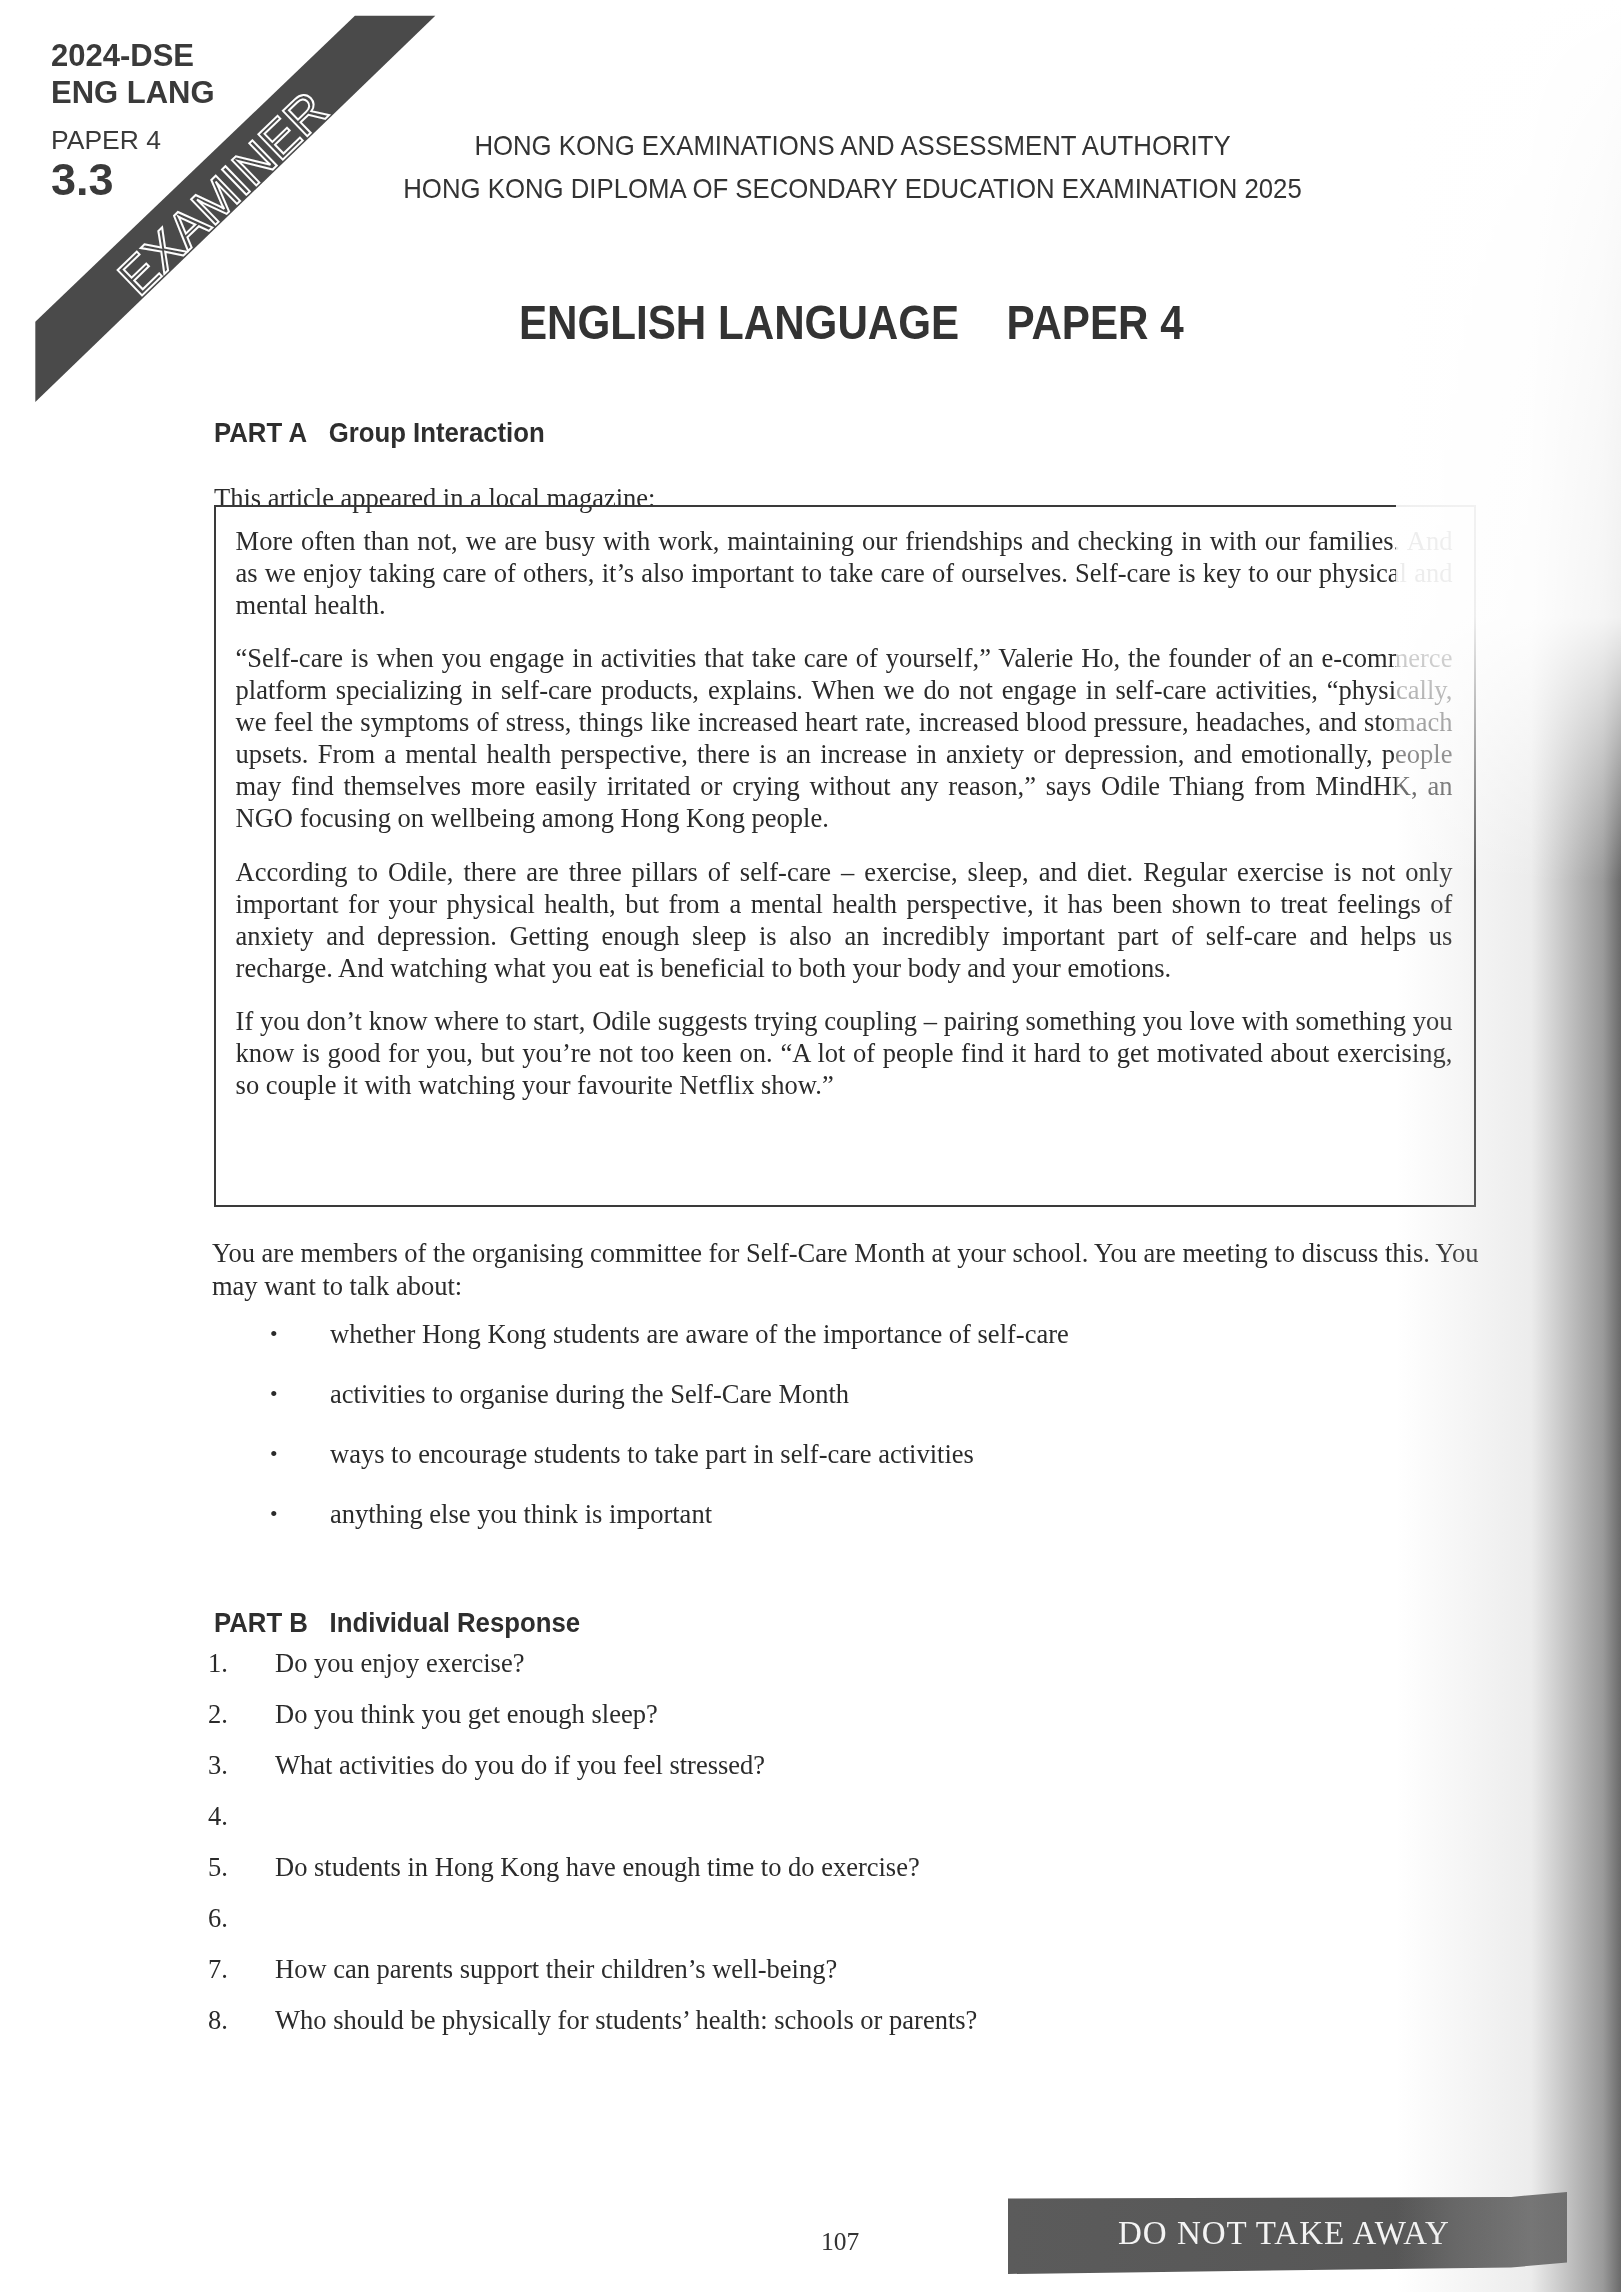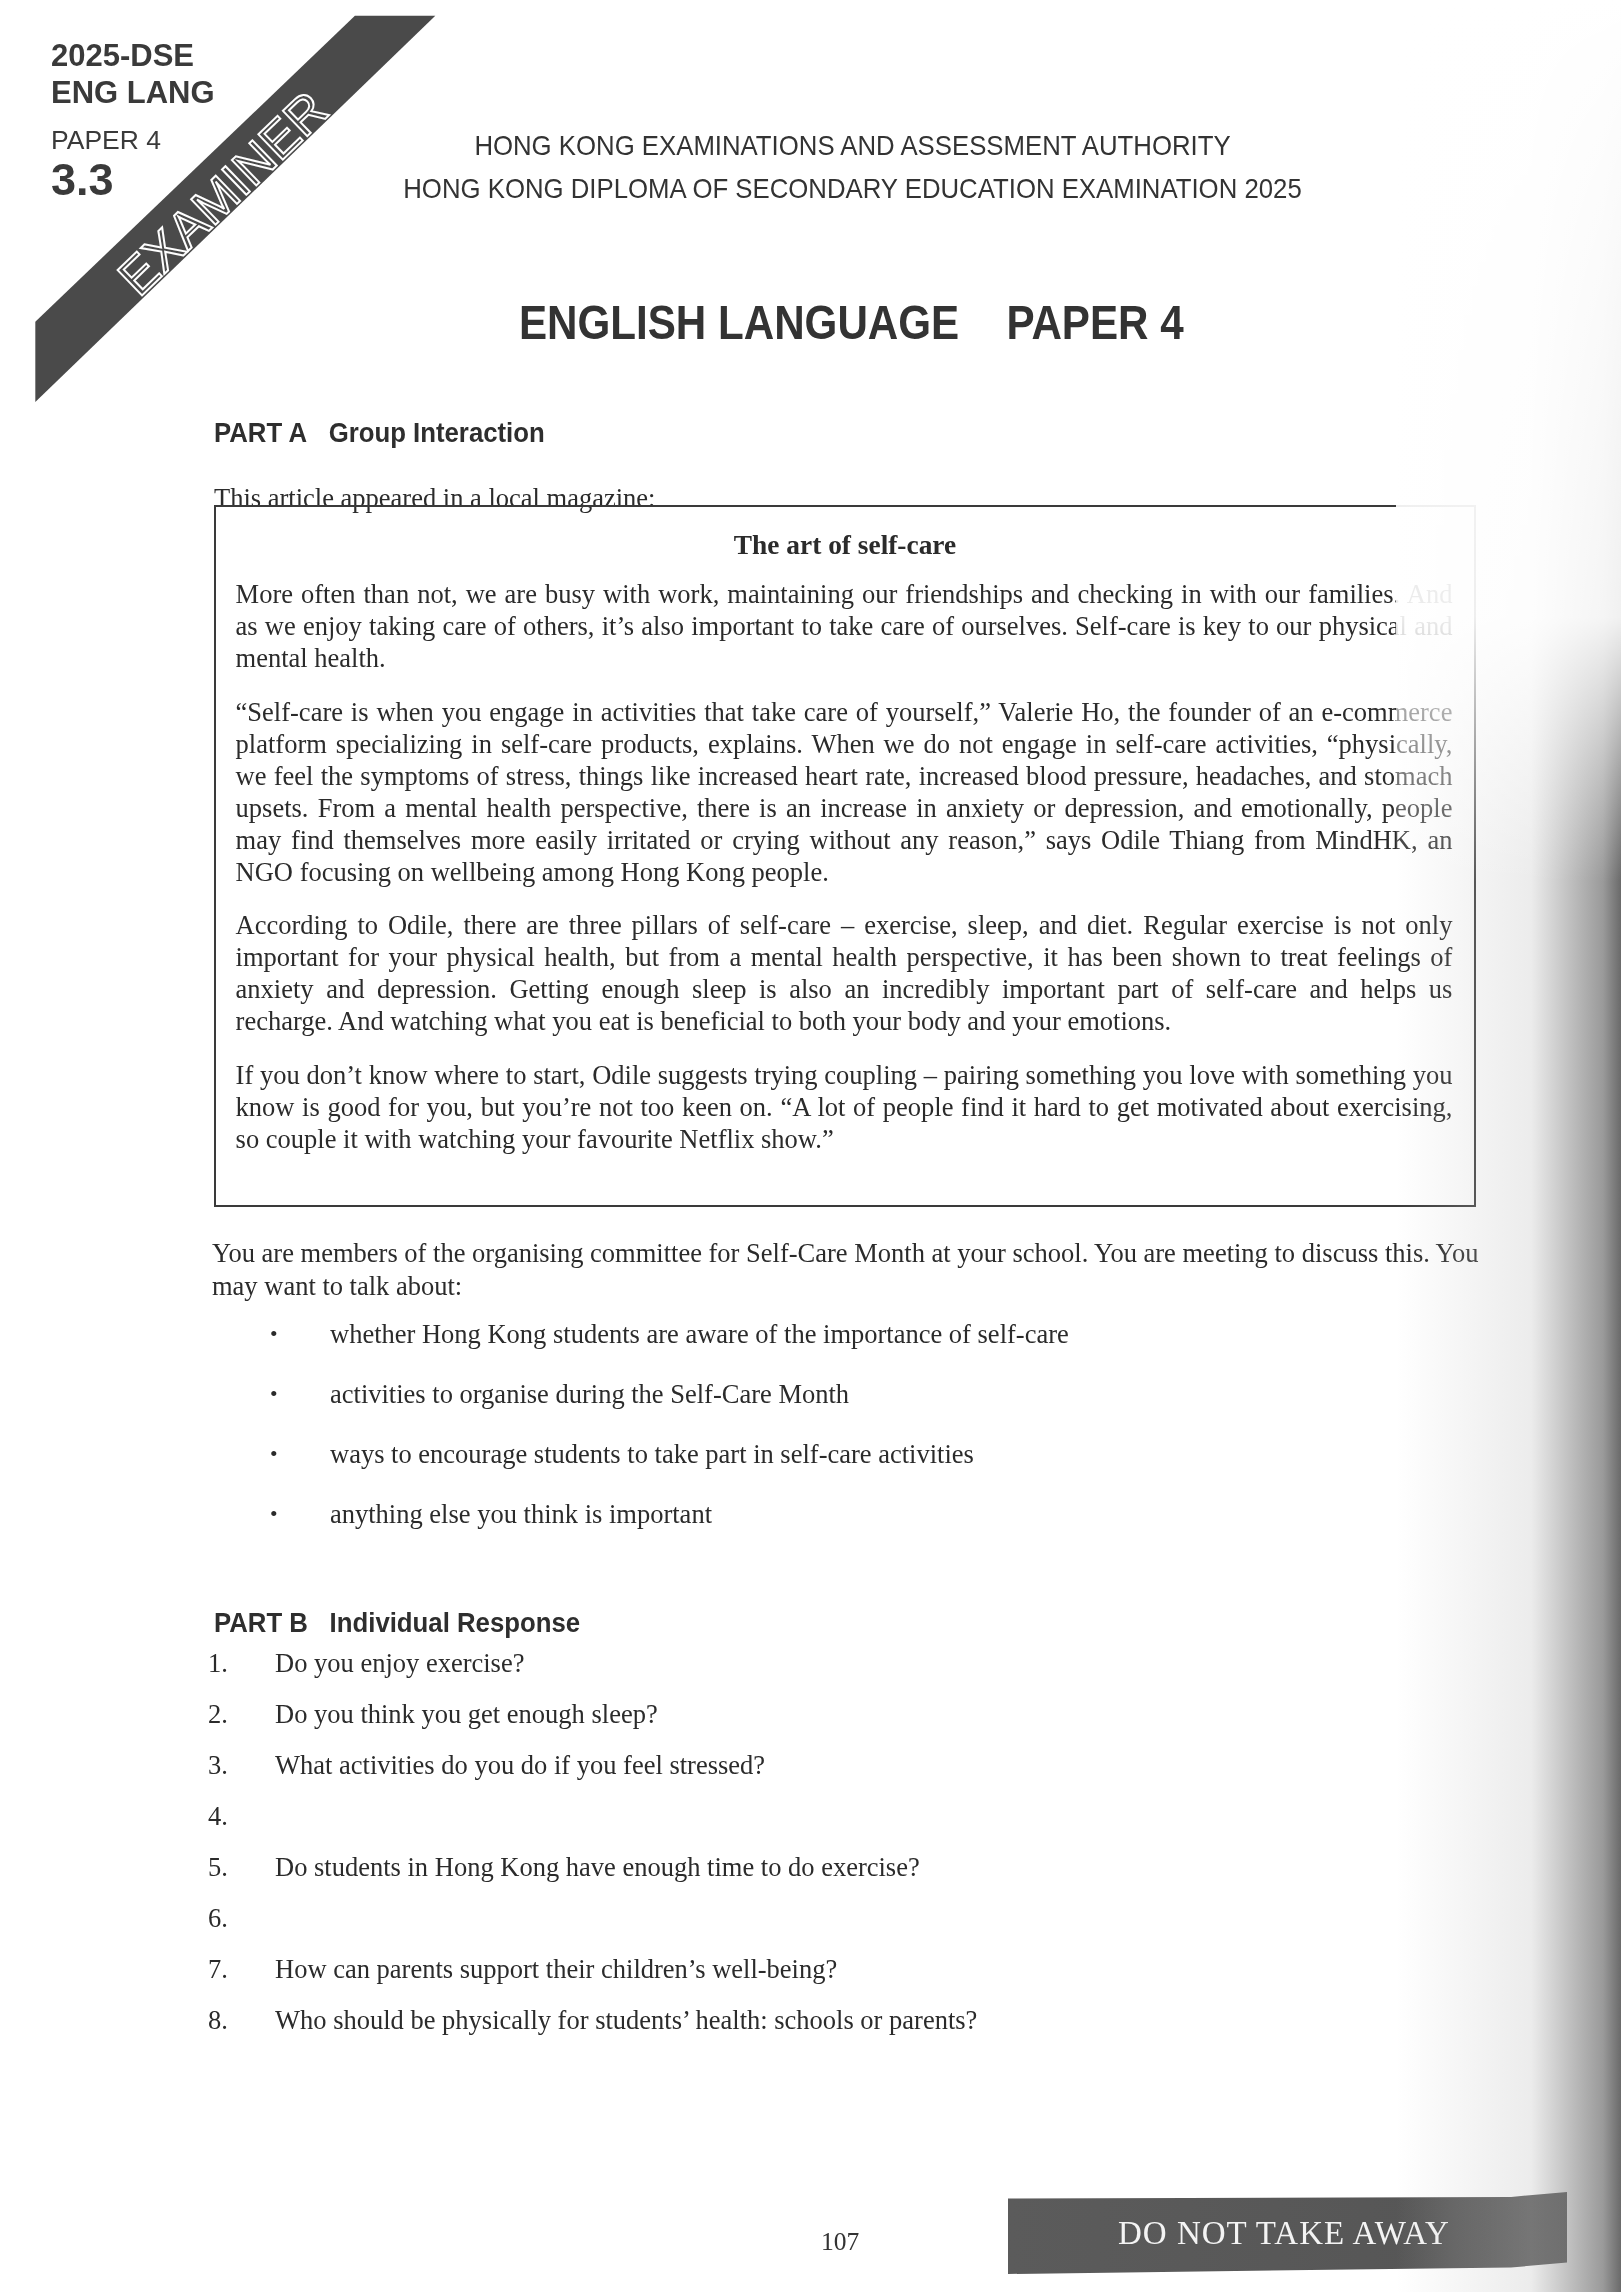--- a/index.html
+++ b/index.html
@@ -61,21 +61,21 @@
     clip-path: polygon(0 8%, 90% 6%, 100% 0, 100% 86%, 90% 92%, 0 100%);
     color: #f4f4f4; font-size: 33px; display: flex; align-items: center; justify-content: flex-start; padding-left: 110px; box-sizing: border-box;
     letter-spacing: 1px; }
 </style>
 </head>
 <body>
 
 <div class="shade-bg"></div>
 
 <div class="code-block">
-  <div class="code-line1">2025-DSE</div>
+  <div class="code-line1">2024-DSE</div>
   <div class="code-line2">ENG LANG</div>
   <div class="code-line3">PAPER 4</div>
   <div class="code-line4">3.3</div>
 </div>
 
 <svg class="ribbon" viewBox="0 0 460 420" width="451" height="412">
   <polygon points="362,16 444,16 36,410 36,328" fill="#4a4a4a"></polygon>
   <text x="0" y="0" transform="translate(230,200) rotate(-44)" text-anchor="middle" font-family="Liberation Sans, sans-serif" font-size="52" fill="none" stroke="#ffffff" stroke-width="2" dominant-baseline="middle">EXAMINER</text>
 </svg>
 
@@ -88,21 +88,20 @@
   <span>ENGLISH LANGUAGE</span><span>PAPER 4</span>
 </div>
 
 <div class="part-heading" style="top:417px;">
   <span class="part-label">PART A</span><span>Group Interaction</span>
 </div>
 
 <div class="intro">This article appeared in a local magazine:</div>
 
 <div class="article-box">
-  <div class="article-title">The art of self-care</div>
   <div class="article-body">
     <p>More often than not, we are busy with work, maintaining our friendships and checking in with our families. And as we enjoy taking care of others, it’s also important to take care of ourselves. Self-care is key to our physical and mental health.</p>
     <p>“Self-care is when you engage in activities that take care of yourself,” Valerie Ho, the founder of an e-commerce platform specializing in self-care products, explains. When we do not engage in self-care activities, “physically, we feel the symptoms of stress, things like increased heart rate, increased blood pressure, headaches, and stomach upsets. From a mental health perspective, there is an increase in anxiety or depression, and emotionally, people may find themselves more easily irritated or crying without any reason,” says Odile Thiang from MindHK, an NGO focusing on wellbeing among Hong Kong people.</p>
     <p>According to Odile, there are three pillars of self-care – exercise, sleep, and diet. Regular exercise is not only important for your physical health, but from a mental health perspective, it has been shown to treat feelings of anxiety and depression. Getting enough sleep is also an incredibly important part of self-care and helps us recharge. And watching what you eat is beneficial to both your body and your emotions.</p>
     <p>If you don’t know where to start, Odile suggests trying coupling – pairing something you love with something you know is good for you, but you’re not too keen on. “A lot of people find it hard to get motivated about exercising, so couple it with watching your favourite Netflix show.”</p>
   </div>
 </div>
 
 <p class="task">You are members of the organising committee for Self-Care Month at your school. You are meeting to discuss this. You may want to talk about:</p>
 

